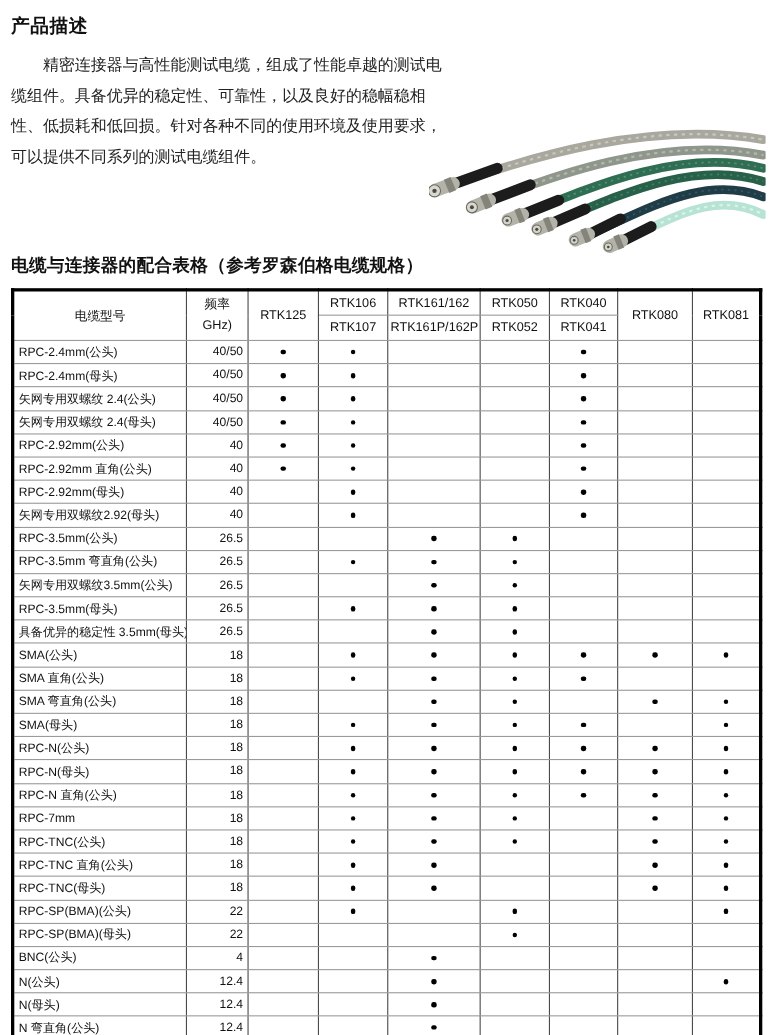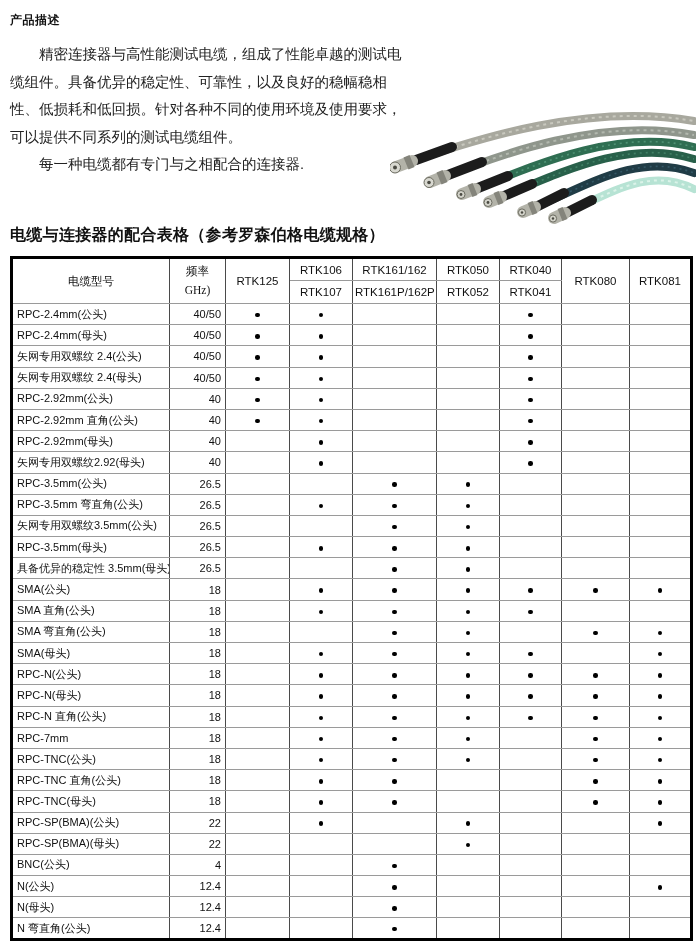--- a/index.html
+++ b/index.html
@@ -4,21 +4,21 @@
 <style>
   html,body{margin:0;padding:0;background:#fff;}
   body{
     width:700px;height:941px;position:relative;
     font-family:"Liberation Sans","DejaVu Sans",sans-serif;
     color:#1a1a1a;overflow:hidden;
   }
   .page{padding:6px 10px 0 10px;position:relative;}
 
   .doc-title{
-    font-size:12px;font-weight:bold;color:#111;
+    font-size:17px;font-weight:bold;color:#111;
     margin:6px 0 8px 0;letter-spacing:.5px;
   }
   .desc-wrap{position:relative;min-height:168px;}
   .desc-text{width:398px;font-size:14.5px;line-height:27.5px;color:#222;margin-top:12px;}
   .desc-text p{margin:0;text-indent:2em;}
 
   .photo{position:absolute;top:24px;right:-6px;width:306px;height:162px;}
 
   .table-title{
     font-size:16px;font-weight:bold;color:#111;
@@ -31,41 +31,40 @@
   }
   table.compat th, table.compat td{
     border-top:1px solid #9a9a9a;border-bottom:1px solid #9a9a9a;
     border-left:1px solid #4a4a4a;border-right:1px solid #4a4a4a;
     font-weight:normal;font-size:11px;color:#111;
     padding:0 4px;box-sizing:border-box;overflow:hidden;white-space:nowrap;
   }
   table.compat thead th{
     text-align:center;font-size:11.5px;height:23px;padding:0 2px;
   }
-  table.compat thead .freq-head{line-height:19px;font-family:Liberation Serif, serif;}
+  table.compat thead .freq-head{line-height:19px;}
   table.compat tbody tr{height:21.2px;}
   td.model{text-align:left;padding-left:7px;margin-top:12px;}
   td.freq{text-align:right;padding-left:8px;}
   td.mark{text-align:center;}
   .dot{
     display:inline-block;width:4.5px;height:4.5px;border-radius:50%;
     background:#000;vertical-align:middle;
   }
 </style>
 </head>
 <body>
 
 <div class="page">
 
   <h1 class="doc-title">产品描述</h1>
 
   <div class="desc-wrap">
     <div class="desc-text">
       <p>精密连接器与高性能测试电缆，组成了性能卓越的测试电缆组件。具备优异的稳定性、可靠性，以及良好的稳幅稳相性、低损耗和低回损。针对各种不同的使用环境及使用要求，可以提供不同系列的测试电缆组件。</p>
-      <p>每一种电缆都有专门与之相配合的连接器.</p>
     </div>
 
     <svg class="photo" viewBox="0 0 306 162" aria-hidden="true">
 
       <path d="M 12,100 C 90,72 200,38 304,56" fill="none" stroke="#a8a89e" stroke-width="8" stroke-linecap="round"></path>
       <path d="M 44,116 C 112,88 212,52 304,70" fill="none" stroke="#8f968c" stroke-width="8" stroke-linecap="round"></path>
       <path d="M 76,128 C 140,102 226,62 304,82" fill="none" stroke="#2f6e52" stroke-width="8" stroke-linecap="round"></path>
       <path d="M 102,136 C 162,112 236,72 304,94" fill="none" stroke="#28604a" stroke-width="8" stroke-linecap="round"></path>
       <path d="M 136,146 C 192,124 246,86 304,108" fill="none" stroke="#203c46" stroke-width="8" stroke-linecap="round"></path>
       <path d="M 166,152 C 216,132 256,100 304,124" fill="none" stroke="#b7e3d4" stroke-width="8" stroke-linecap="round"></path>

